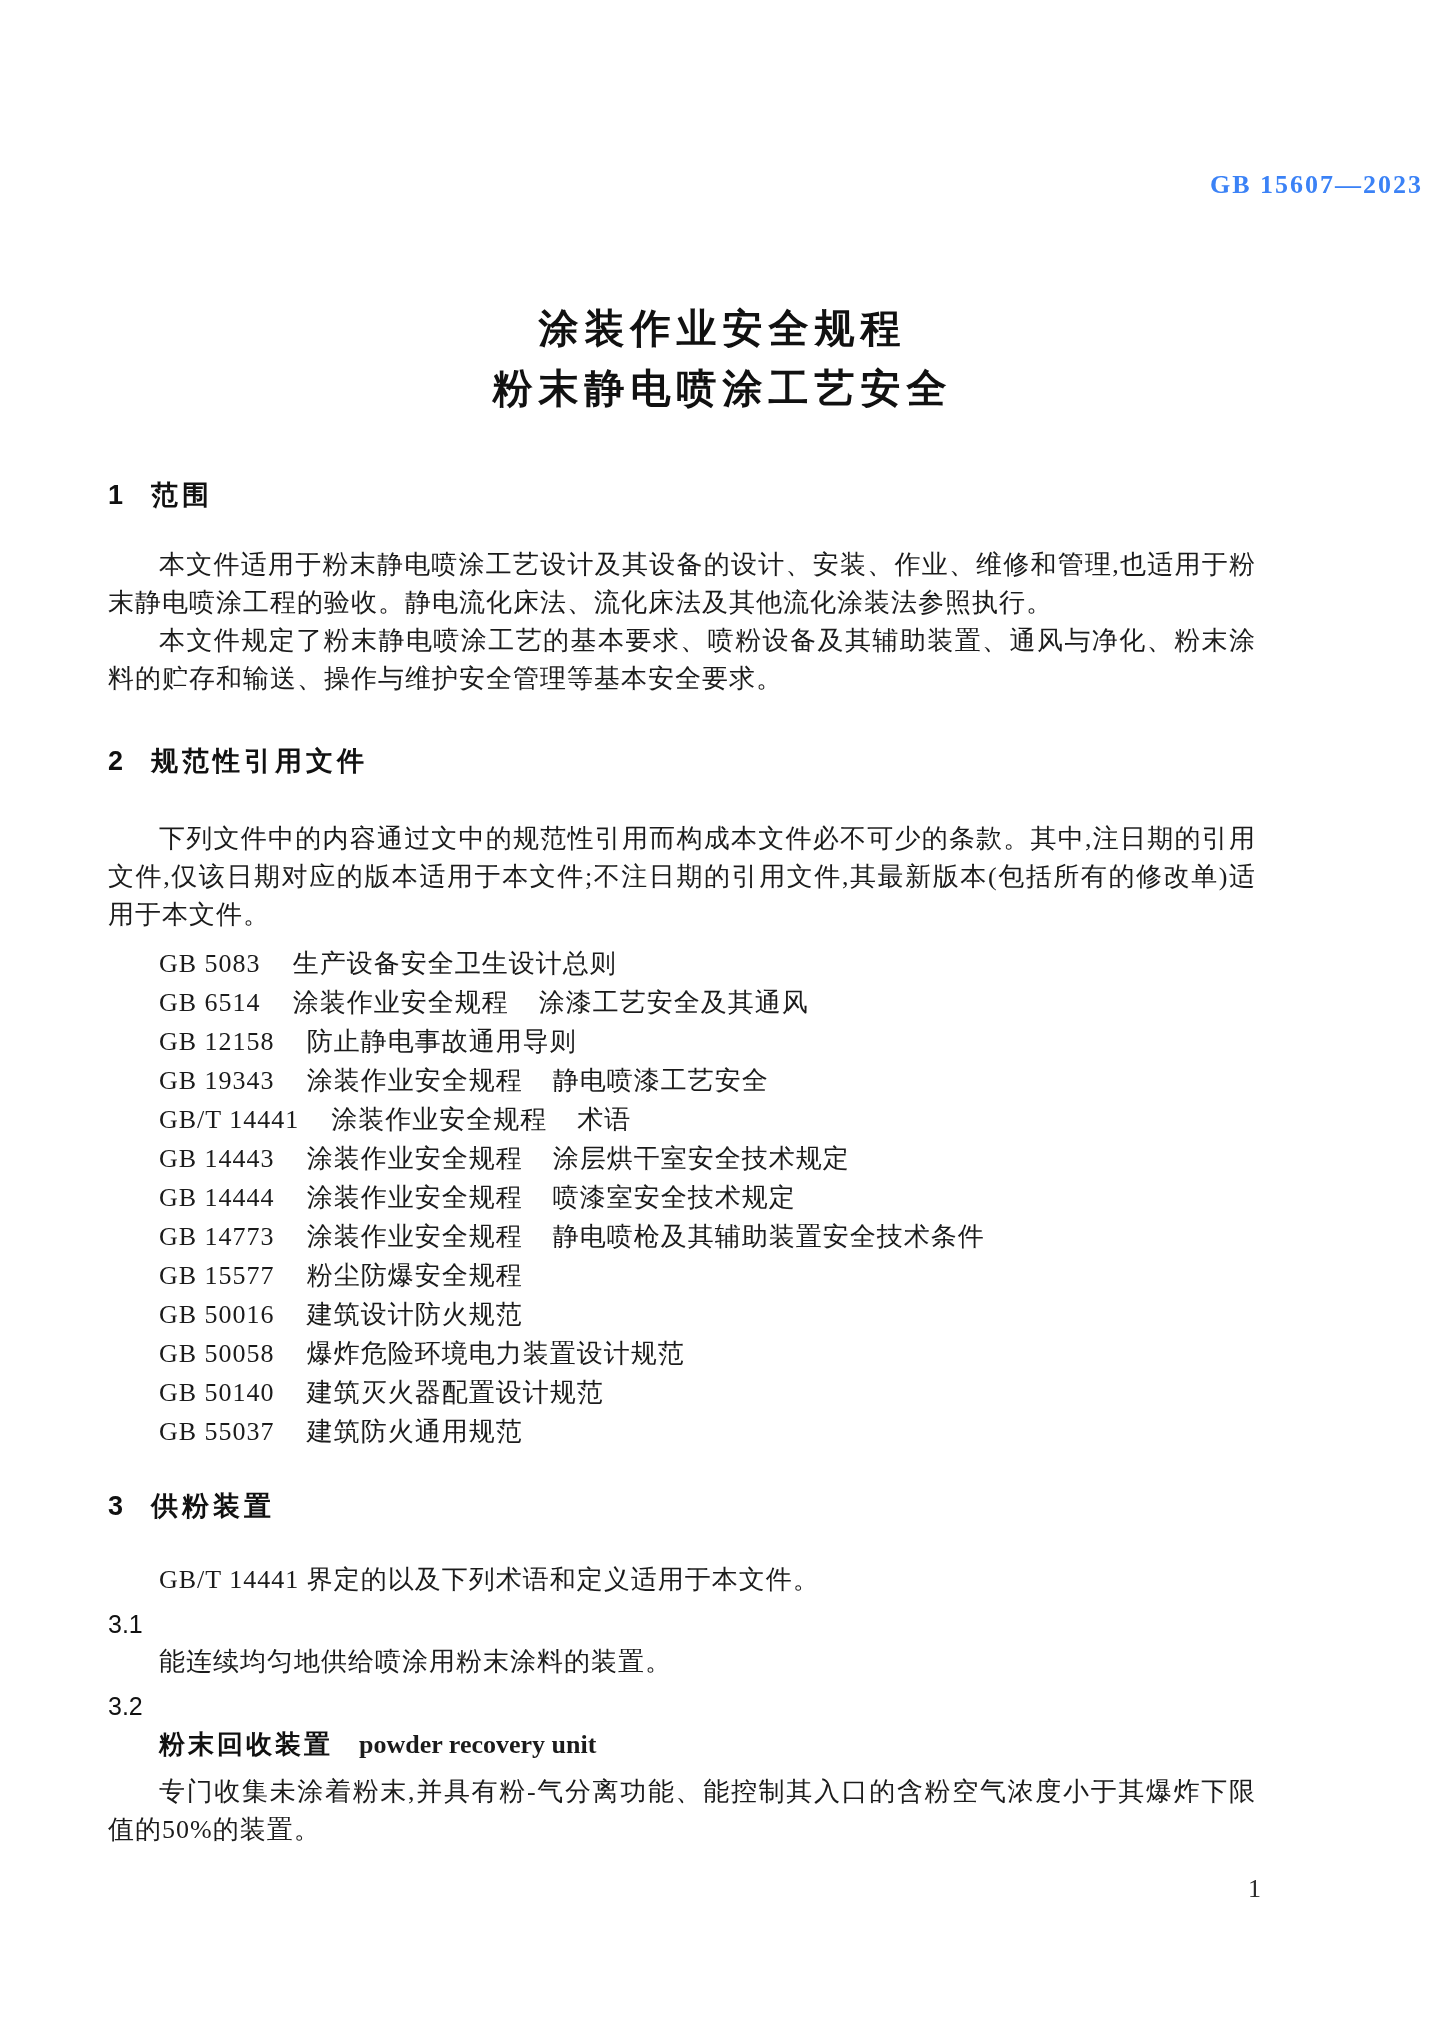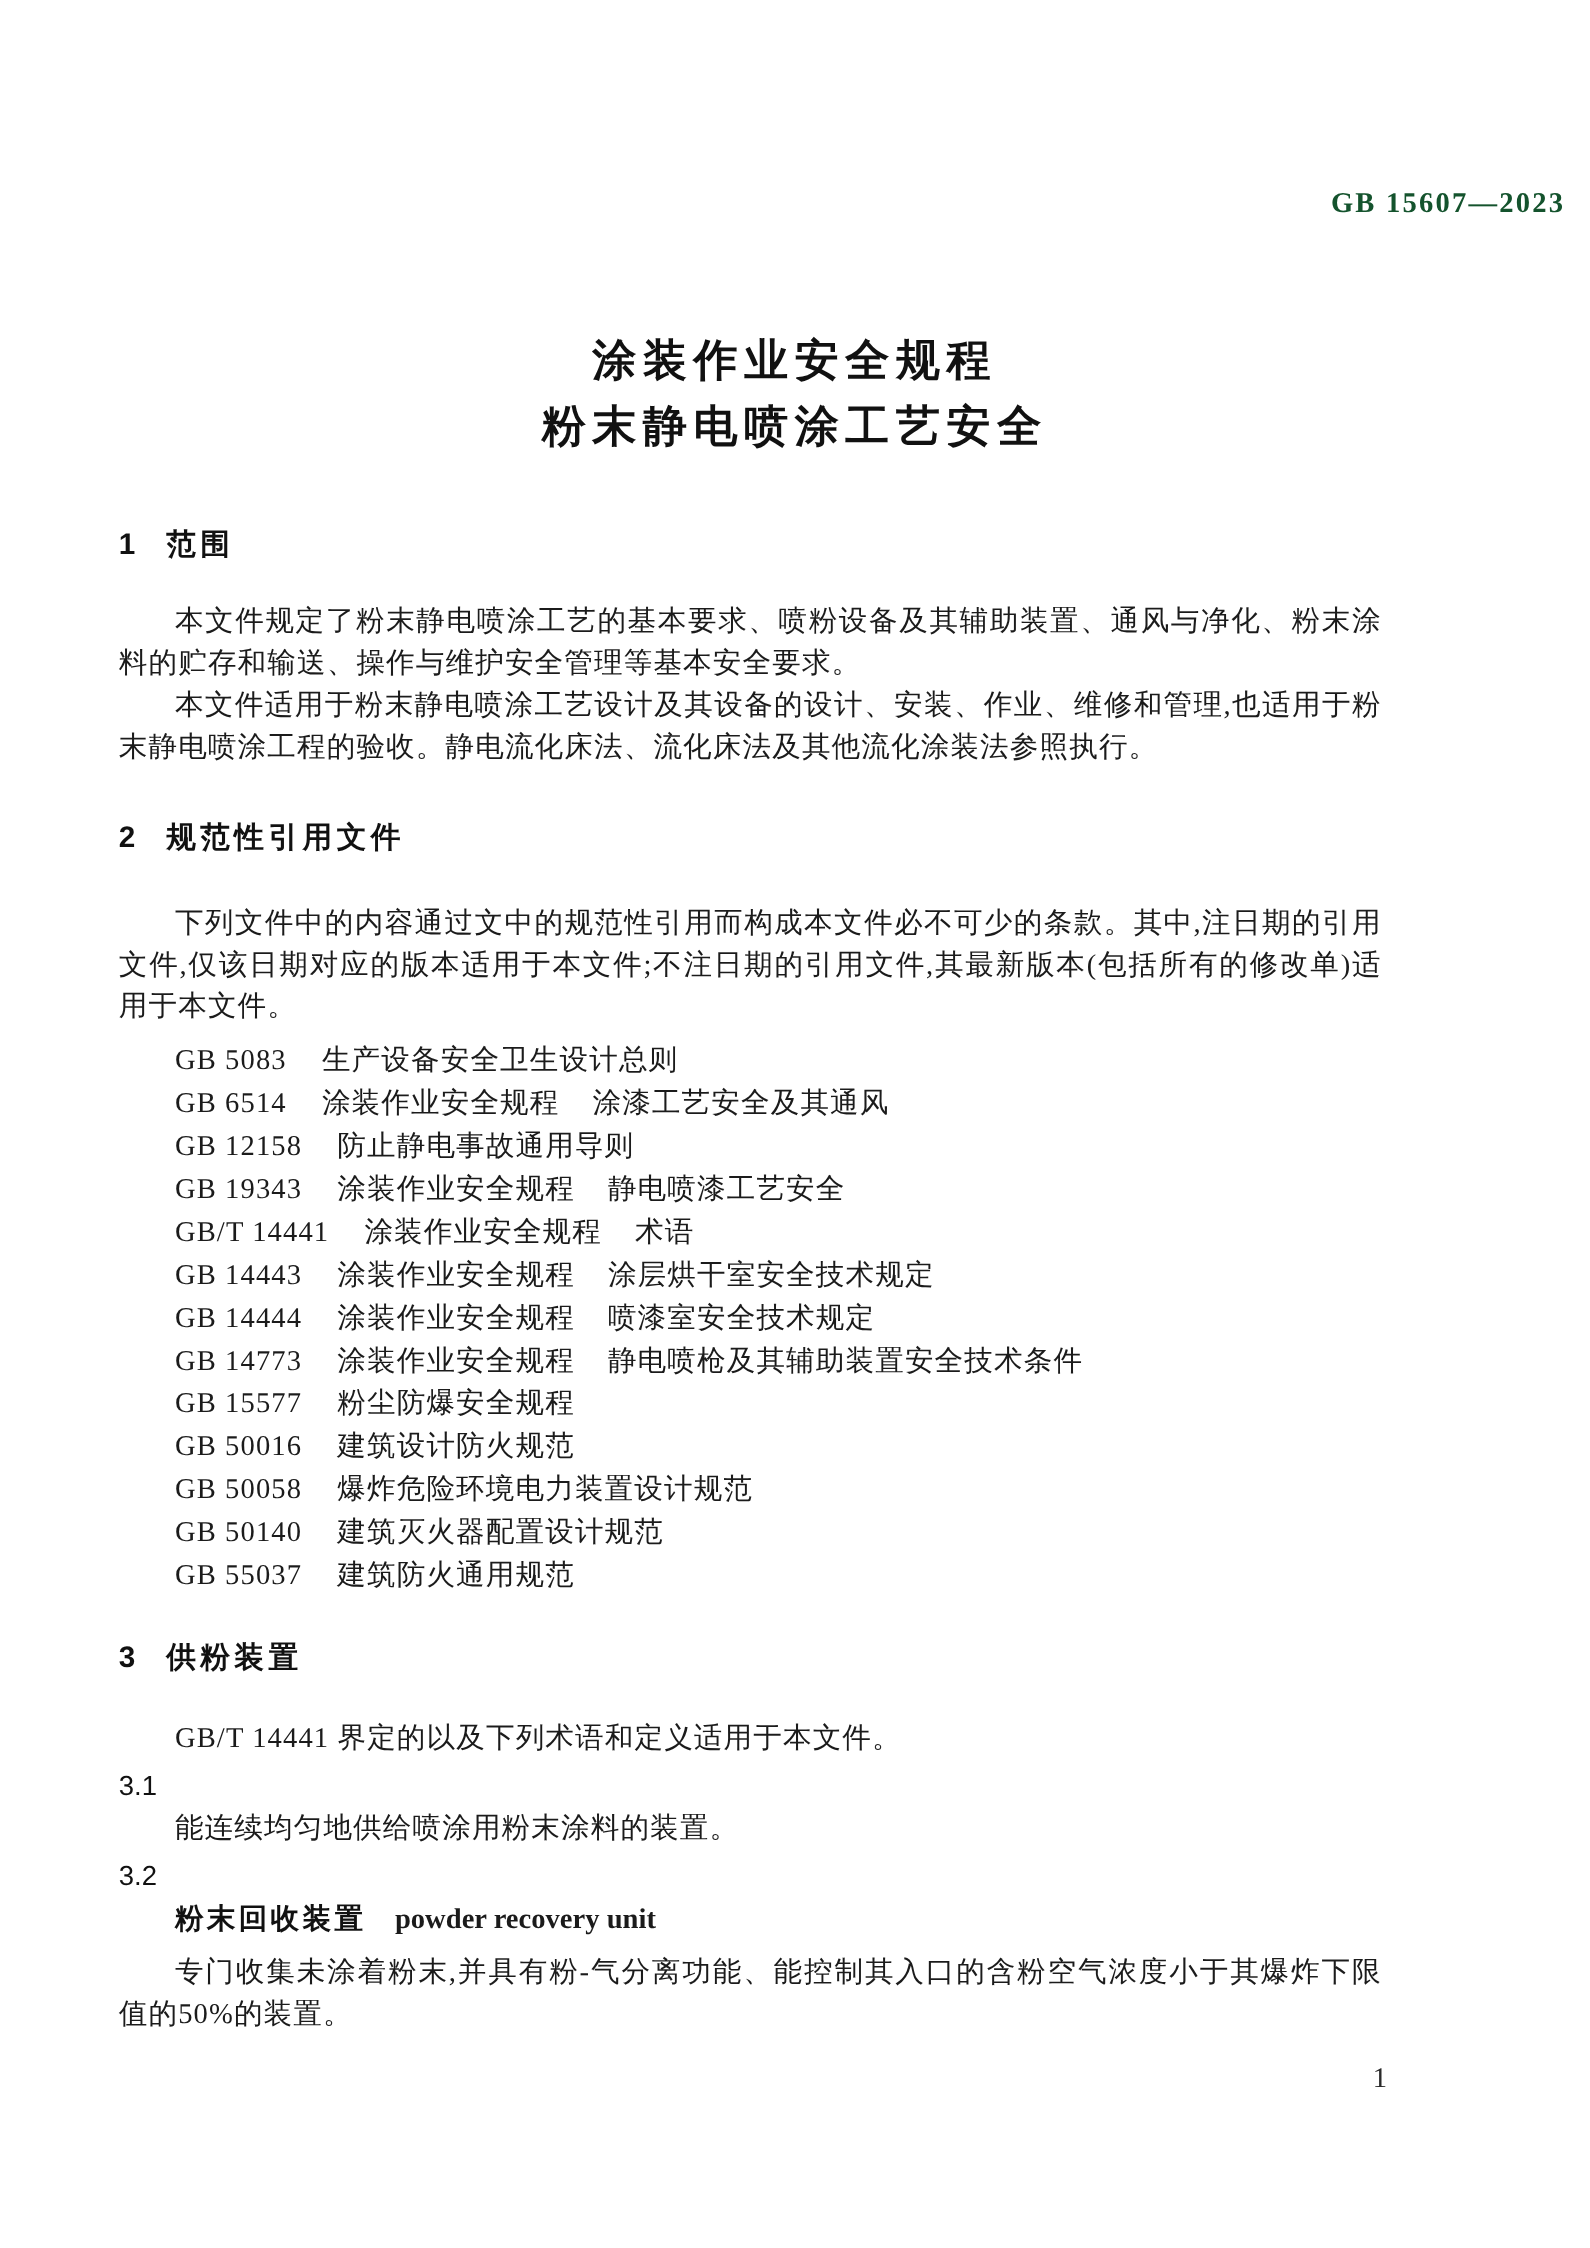--- a/index.html
+++ b/index.html
@@ -18,21 +18,21 @@
   }
   .std-number {
     padding-top: 172px;
     padding-right: 22px;
     text-align: right;
     font-family: "Liberation Serif", "DejaVu Serif", serif;
     font-weight: 700;
     font-size: 26px;
     line-height: 26px;
     letter-spacing: 2px;
-    color: #14532d;
+    color: #3b82f6;
   }
   .doc-title {
     margin-top: 100px;
     text-align: center;
     font-family: "Liberation Sans", "DejaVu Sans", sans-serif;
     font-weight: 700;
     font-size: 40px;
     line-height: 60px;
     letter-spacing: 6px;
     color: #111111;
@@ -114,22 +114,22 @@
     <div>涂装作业安全规程</div>
     <div>粉末静电喷涂工艺安全</div>
   </div>
 
   <div class="content">
 
     <div class="sec-heading h1">
       <span class="sec-num">1</span><span class="sec-label">范围</span>
     </div>
     <div class="scope-paras">
+      <p class="para">本文件适用于粉末静电喷涂工艺设计及其设备的设计、安装、作业、维修和管理,也适用于粉末静电喷涂工程的验收。静电流化床法、流化床法及其他流化涂装法参照执行。</p>
       <p class="para">本文件规定了粉末静电喷涂工艺的基本要求、喷粉设备及其辅助装置、通风与净化、粉末涂料的贮存和输送、操作与维护安全管理等基本安全要求。</p>
-      <p class="para">本文件适用于粉末静电喷涂工艺设计及其设备的设计、安装、作业、维修和管理,也适用于粉末静电喷涂工程的验收。静电流化床法、流化床法及其他流化涂装法参照执行。</p>
     </div>
 
     <div class="sec-heading h2">
       <span class="sec-num">2</span><span class="sec-label">规范性引用文件</span>
     </div>
     <p class="para refs-intro">下列文件中的内容通过文中的规范性引用而构成本文件必不可少的条款。其中,注日期的引用文件,仅该日期对应的版本适用于本文件;不注日期的引用文件,其最新版本(包括所有的修改单)适用于本文件。</p>
 
     <div class="ref-list">
       <div class="ref-item"><span class="ref-code">GB 5083</span><span class="ref-title">生产设备安全卫生设计总则</span><span class="ref-sub"></span></div>
       <div class="ref-item"><span class="ref-code">GB 6514</span><span class="ref-title">涂装作业安全规程</span><span class="ref-sub">涂漆工艺安全及其通风</span></div>

